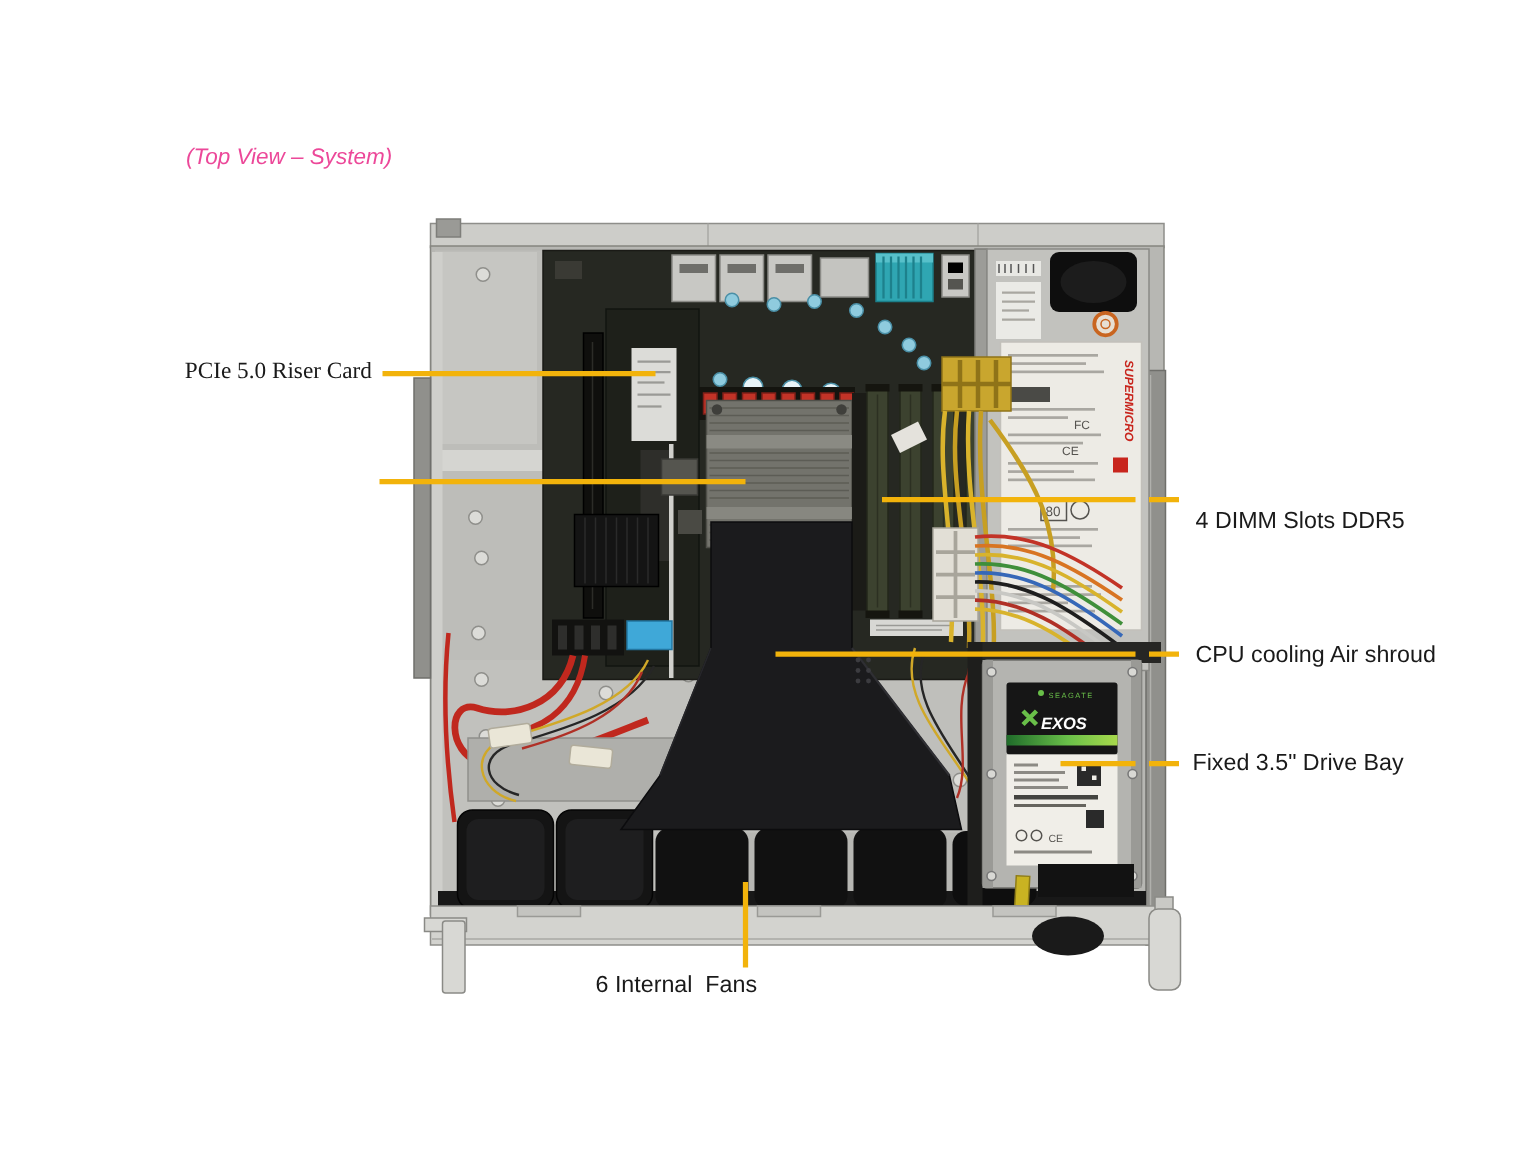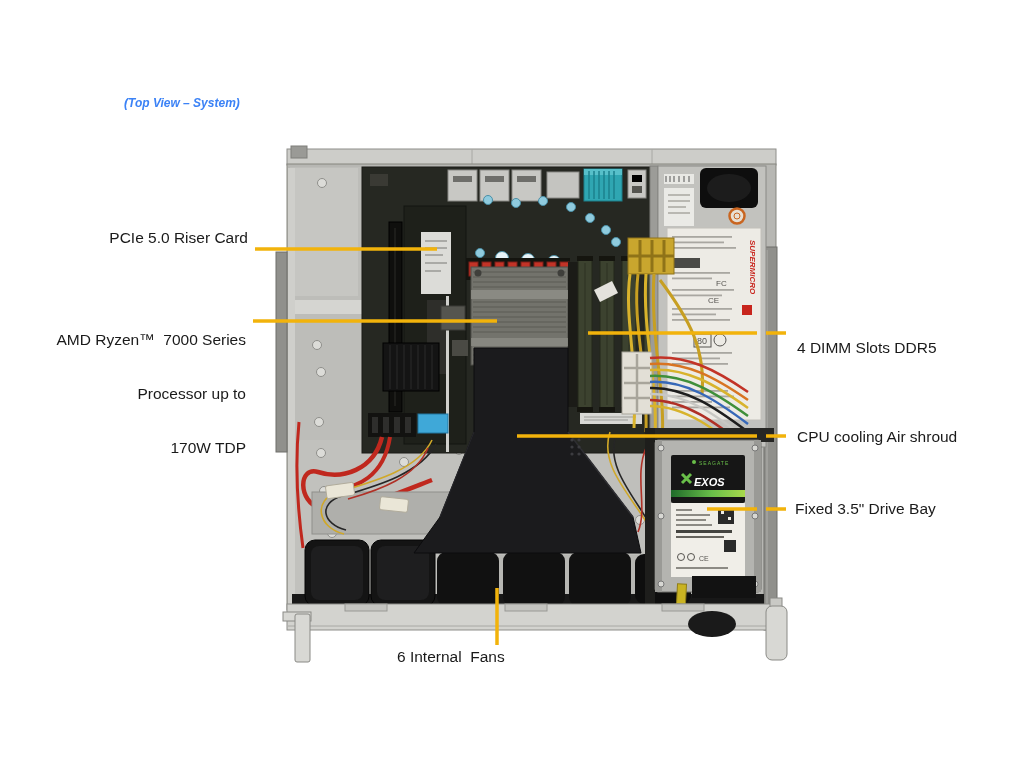--- a/index.html
+++ b/index.html
@@ -2,21 +2,21 @@
 <html><head>
 <meta charset="utf-8">
 <style>
   html,body{margin:0;padding:0;background:#fff;}
   .page{position:relative;width:1024px;height:768px;background:#ffffff;overflow:hidden;
         font-family:"Liberation Sans",sans-serif;}
   .scene{position:absolute;left:0;top:0;width:1024px;height:768px;}
   .lbl{position:absolute;color:#1A1A1A;font-size:15.5px;line-height:18px;white-space:pre;z-index:5;}
   .lbl.right-align{text-align:right;}
   .lbl.center{}
-  .title{position:absolute;left:124px;top:96px;font-size:12px;font-style:italic;color:#3b82f6;z-index:5;white-space:pre;font-weight:bold;}
+  .title{position:absolute;left:124px;top:96px;font-size:15px;font-style:italic;color:#ec4899;z-index:5;white-space:pre;}
 </style>
 </head>
 <body>
 
 <div class="page">
 
   <svg class="scene" viewBox="0 0 1024 768">
     <defs>
       <linearGradient id="gradGreen" x1="0" y1="0" x2="1" y2="0">
         <stop offset="0" stop-color="#1F6B2A"></stop>
@@ -402,27 +402,22 @@
       <path d="M253,321 H497"></path>
       <path d="M588,333 H757 M766,333 H786"></path>
       <path d="M517,436 H757 M766,436 H786"></path>
       <path d="M707,509 H757 M766,509 H786"></path>
       <path d="M497,588 V645"></path>
     </g>
   </svg>
 
   <div class="title">(Top View – System)</div>
 
-  <div class="lbl right-align" style="left:60px;top:229px;width:188px;">PCIe 5.0 Riser Card</div>
-
-  <div class="lbl right-align" style="left:40px;top:295px;width:206px;">
-    <span style="display:block">AMD Ryzen™  7000 Series</span>
-    <span style="display:block">Processor up to</span>
-    <span style="display:block">170W TDP</span>
-  </div>
+  <div class="lbl right-align" style="left:60px;top:239px;width:188px;font-family:Liberation Serif, serif;">PCIe 5.0 Riser Card</div>
+
 
   <div class="lbl" style="left:797px;top:339px;">4 DIMM Slots DDR5</div>
 
   <div class="lbl" style="left:797px;top:428px;text-align:center;">CPU cooling Air shroud</div>
 
   <div class="lbl" style="left:795px;top:500px;">Fixed 3.5" Drive Bay</div>
 
   <div class="lbl center" style="left:397px;top:648px;width:200px;">6 Internal  Fans</div>
 </div>
 

